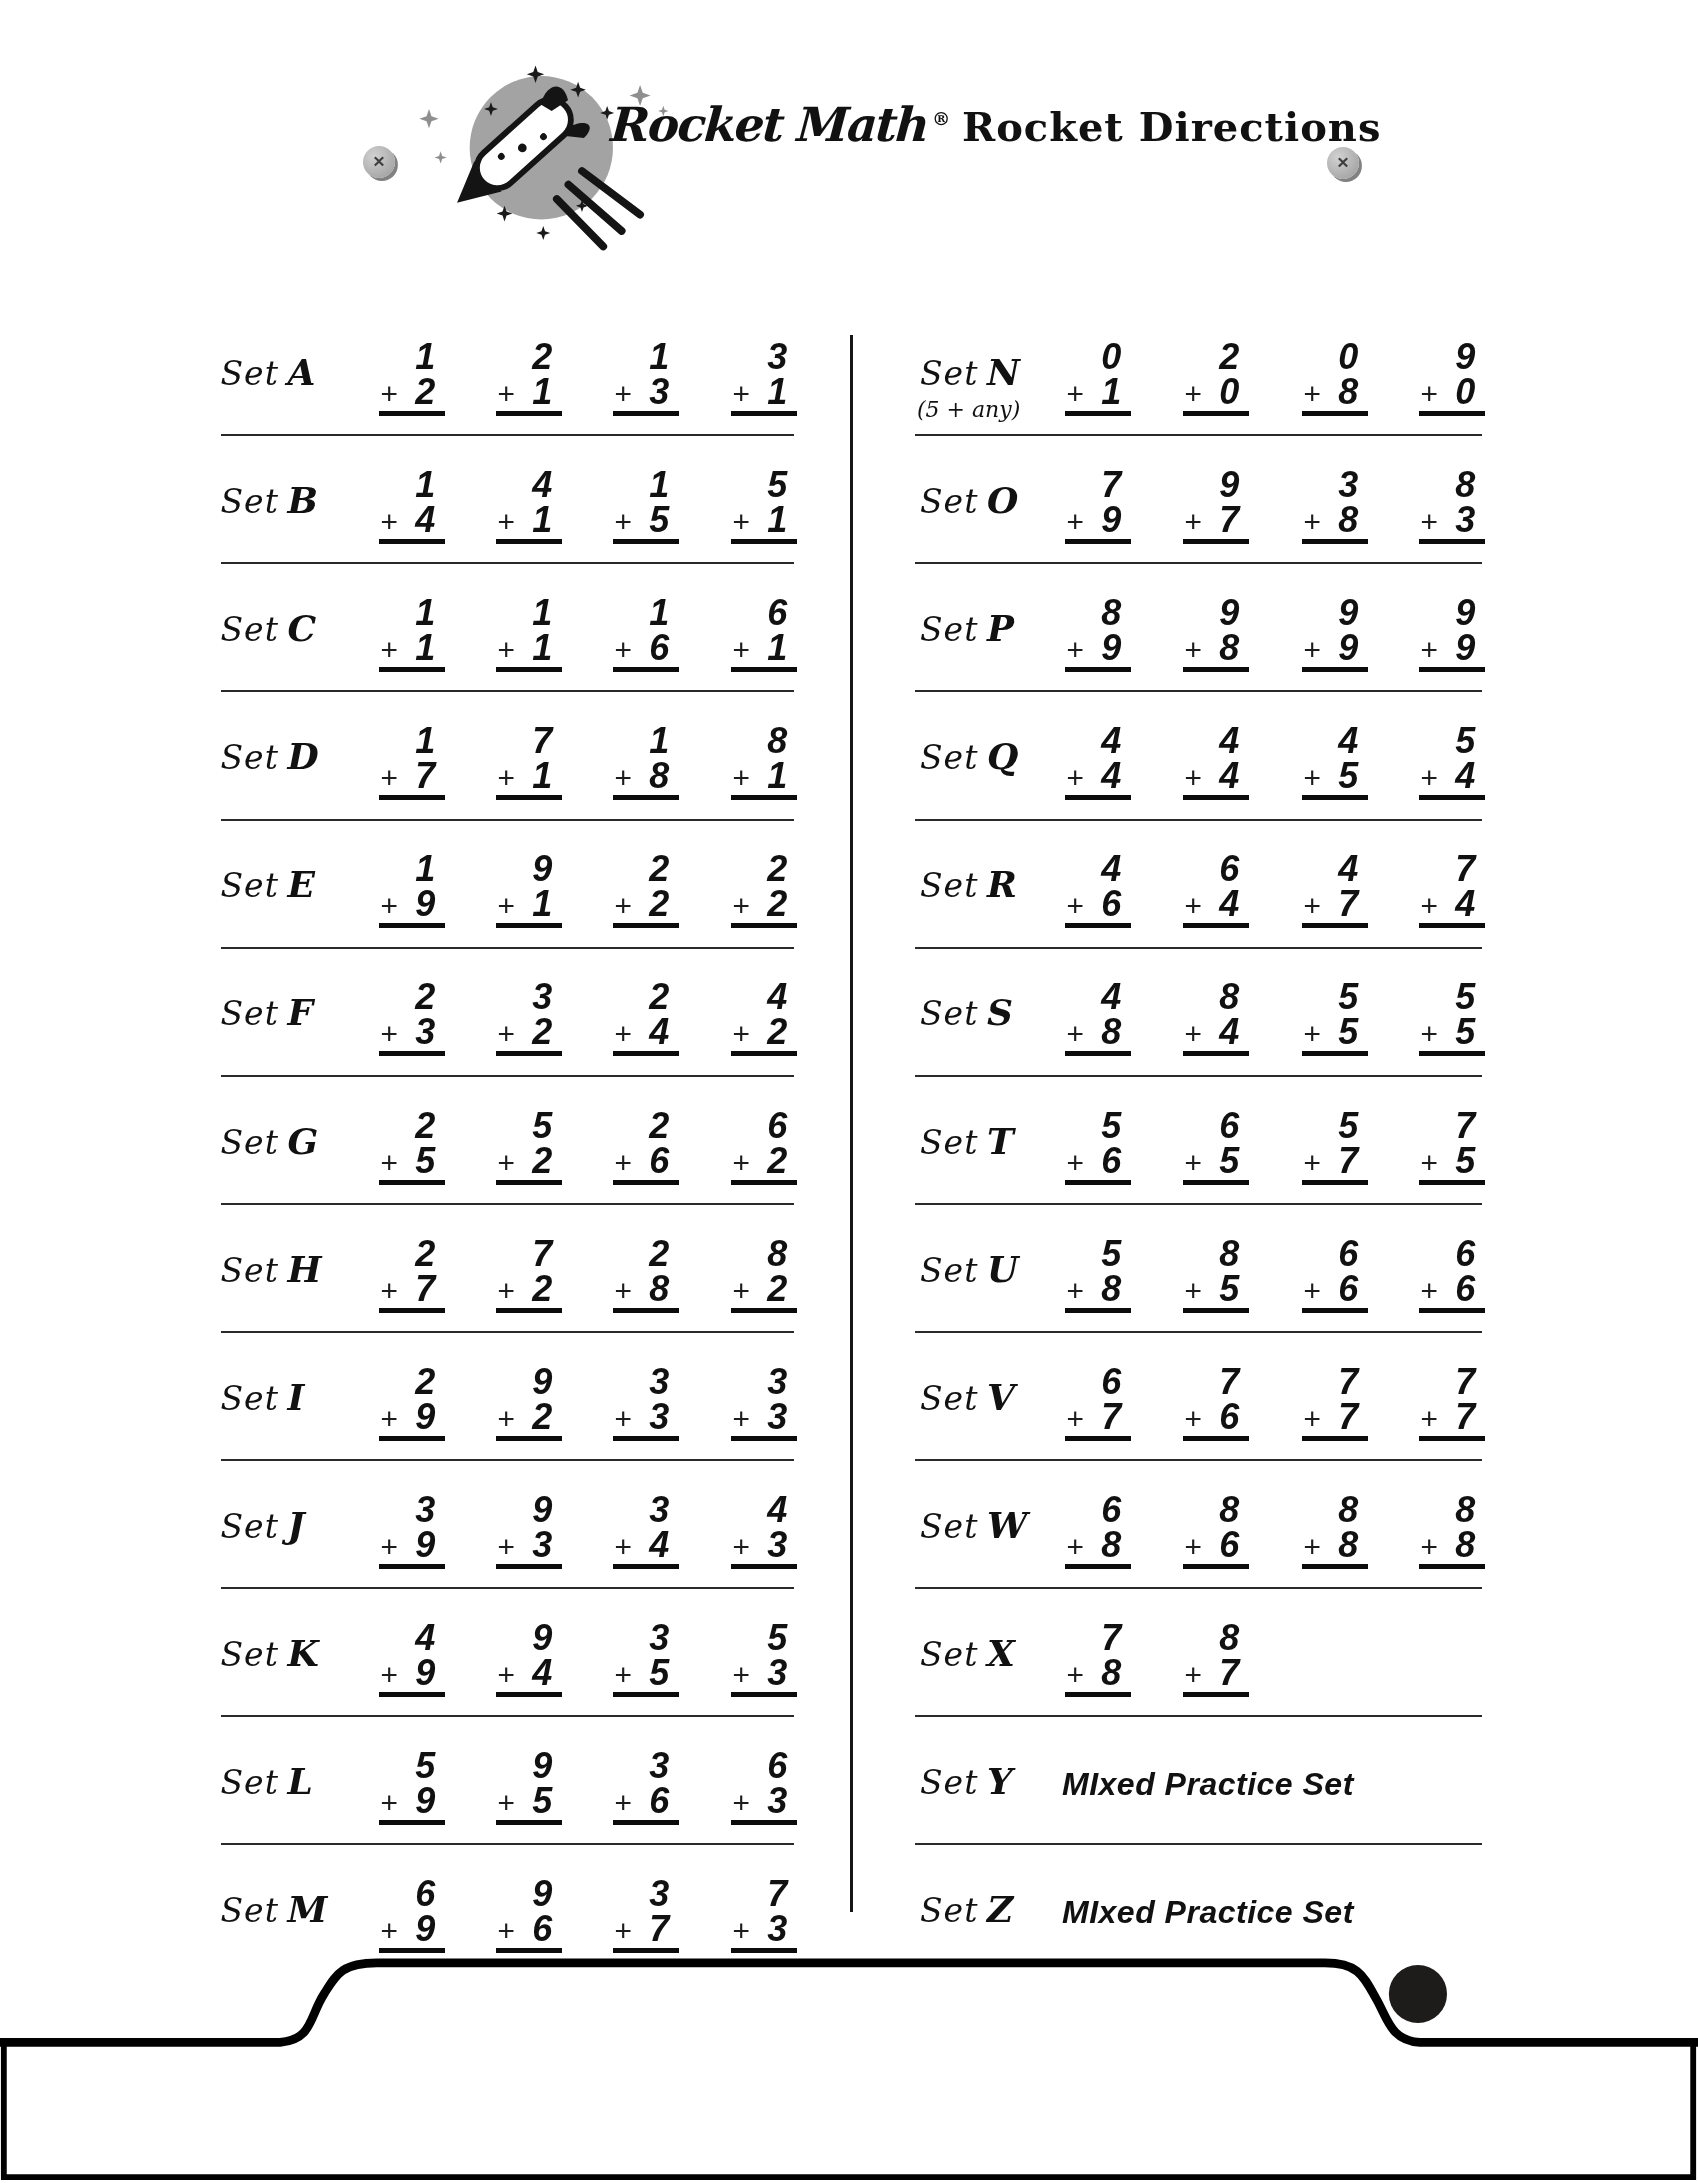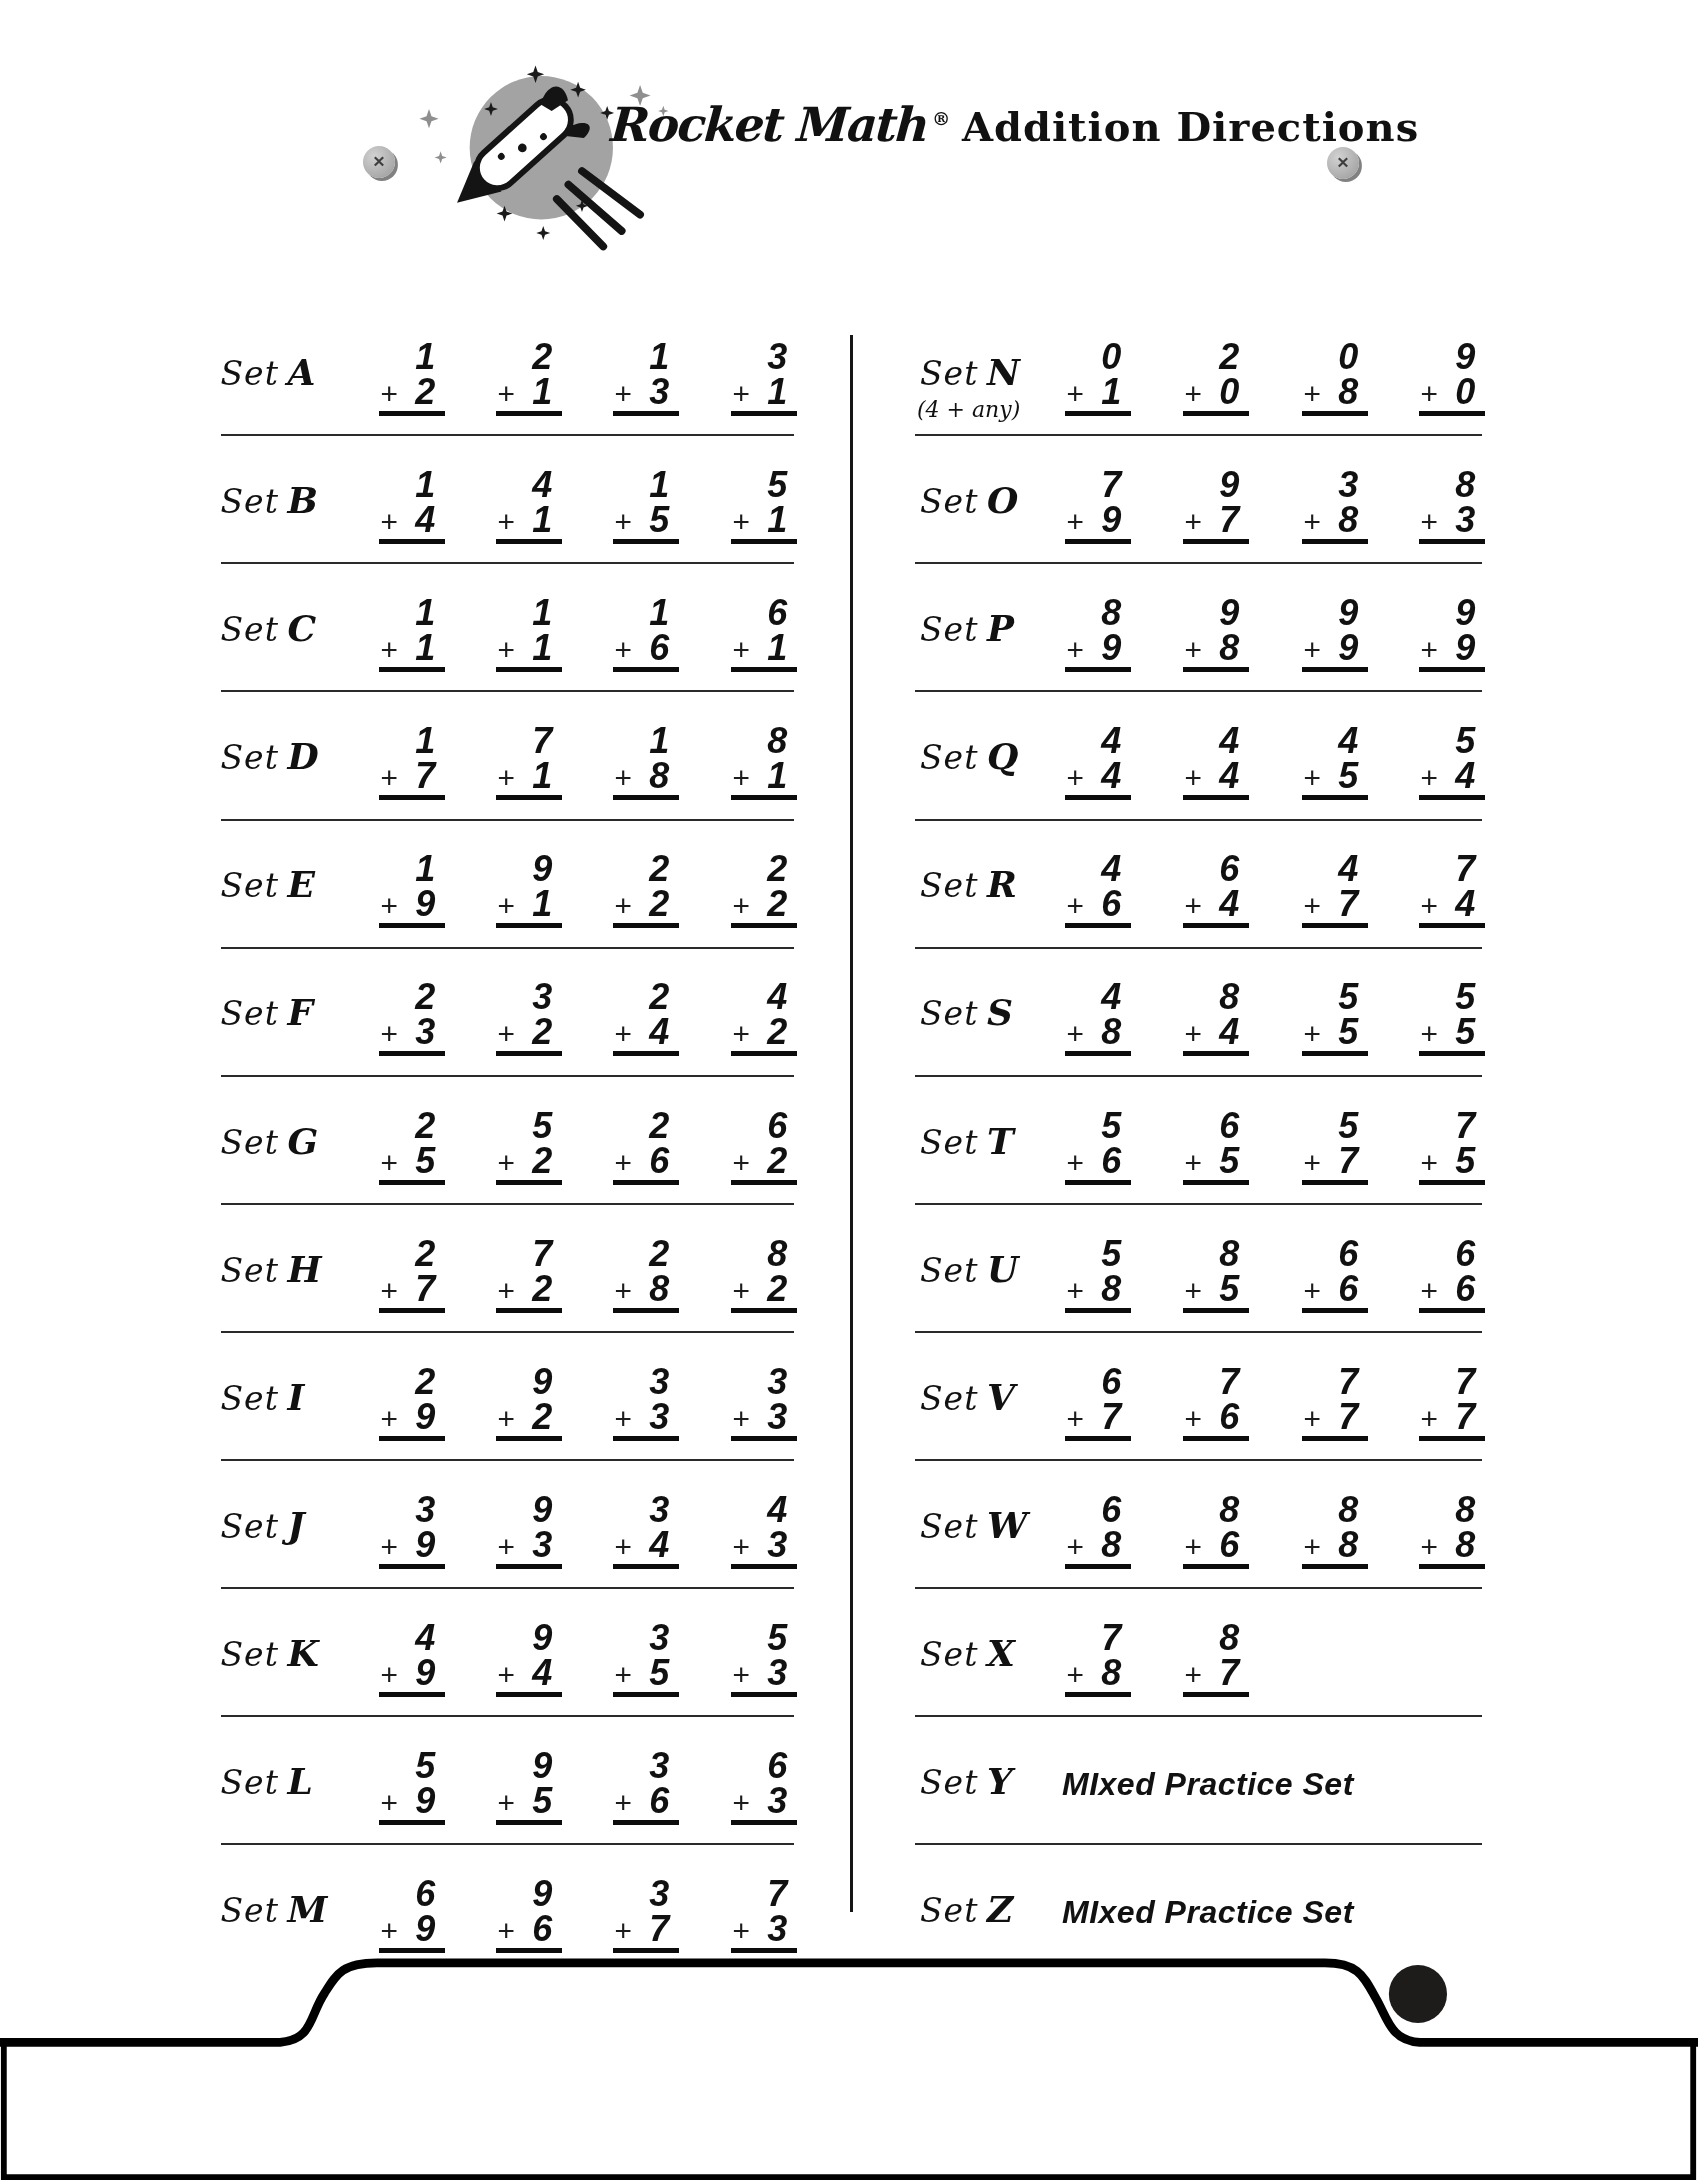--- a/index.html
+++ b/index.html
@@ -121,21 +121,21 @@
       <path d="M 42 17 C 66 22 70 36 50 37 L 36 21 Z" fill="#141414"></path>
       <circle cx="-26" cy="-6" r="3.5" fill="#141414"></circle>
       <circle cx="-4" cy="2" r="4.5" fill="#141414"></circle>
       <circle cx="20" cy="8" r="3.5" fill="#141414"></circle>
     </g>
   </svg>
 
   <div id="brand-line">
     <span class="brand-script">Rocket Math</span>
     <span class="reg-mark">®</span>
-    <span class="main-title">Addition Directions</span>
+    <span class="main-title">Rocket Directions</span>
   </div>
 
 
   <div id="left-col" class="facts-col left-col">
       <div class="set-row" style="top: 0px;">
         <div class="set-label">
           <span class="set-word">Set</span>
           <span class="set-letter">A</span>
         </div>
         <div class="prob" style="left: 175px;">
@@ -640,21 +640,21 @@
         </div>
       </div>
     </div>
   <div id="divider"></div>
   <div id="right-col" class="facts-col right-col">
       <div class="set-row" style="top: 0px;">
         <div class="set-label">
           <span class="set-word">Set</span>
           <span class="set-letter">N</span>
         </div>
-        <div class="set-note">(4 + any)</div>
+        <div class="set-note">(5 + any)</div>
         <div class="prob" style="left: 216px;">
           <div class="p-top">0</div>
           <div class="p-bot">
             <span class="plus">+</span>
             <span class="addend">1</span>
           </div>
           <div class="p-line"></div>
         </div>
         <div class="prob" style="left: 334px;">
           <div class="p-top">2</div>

